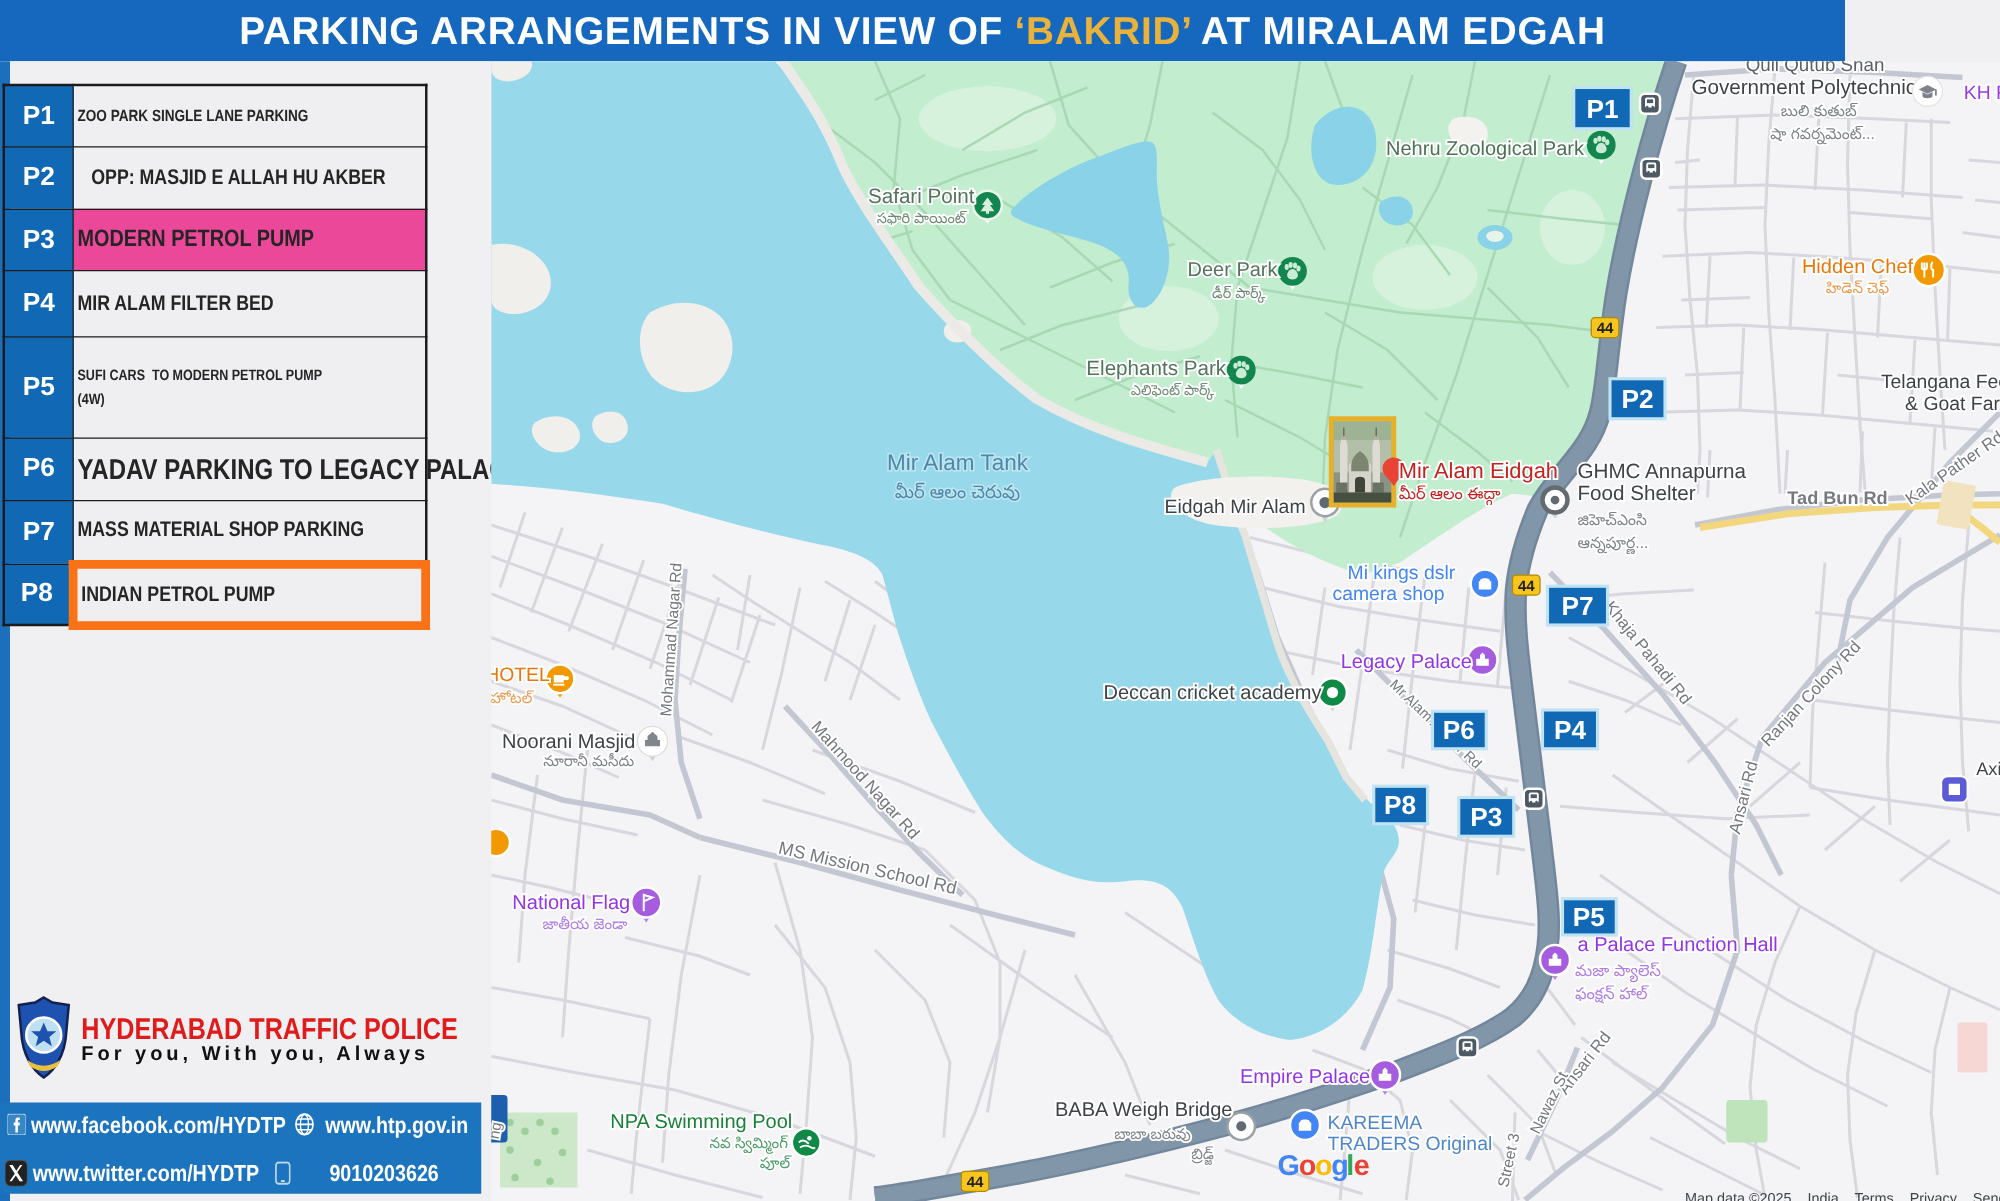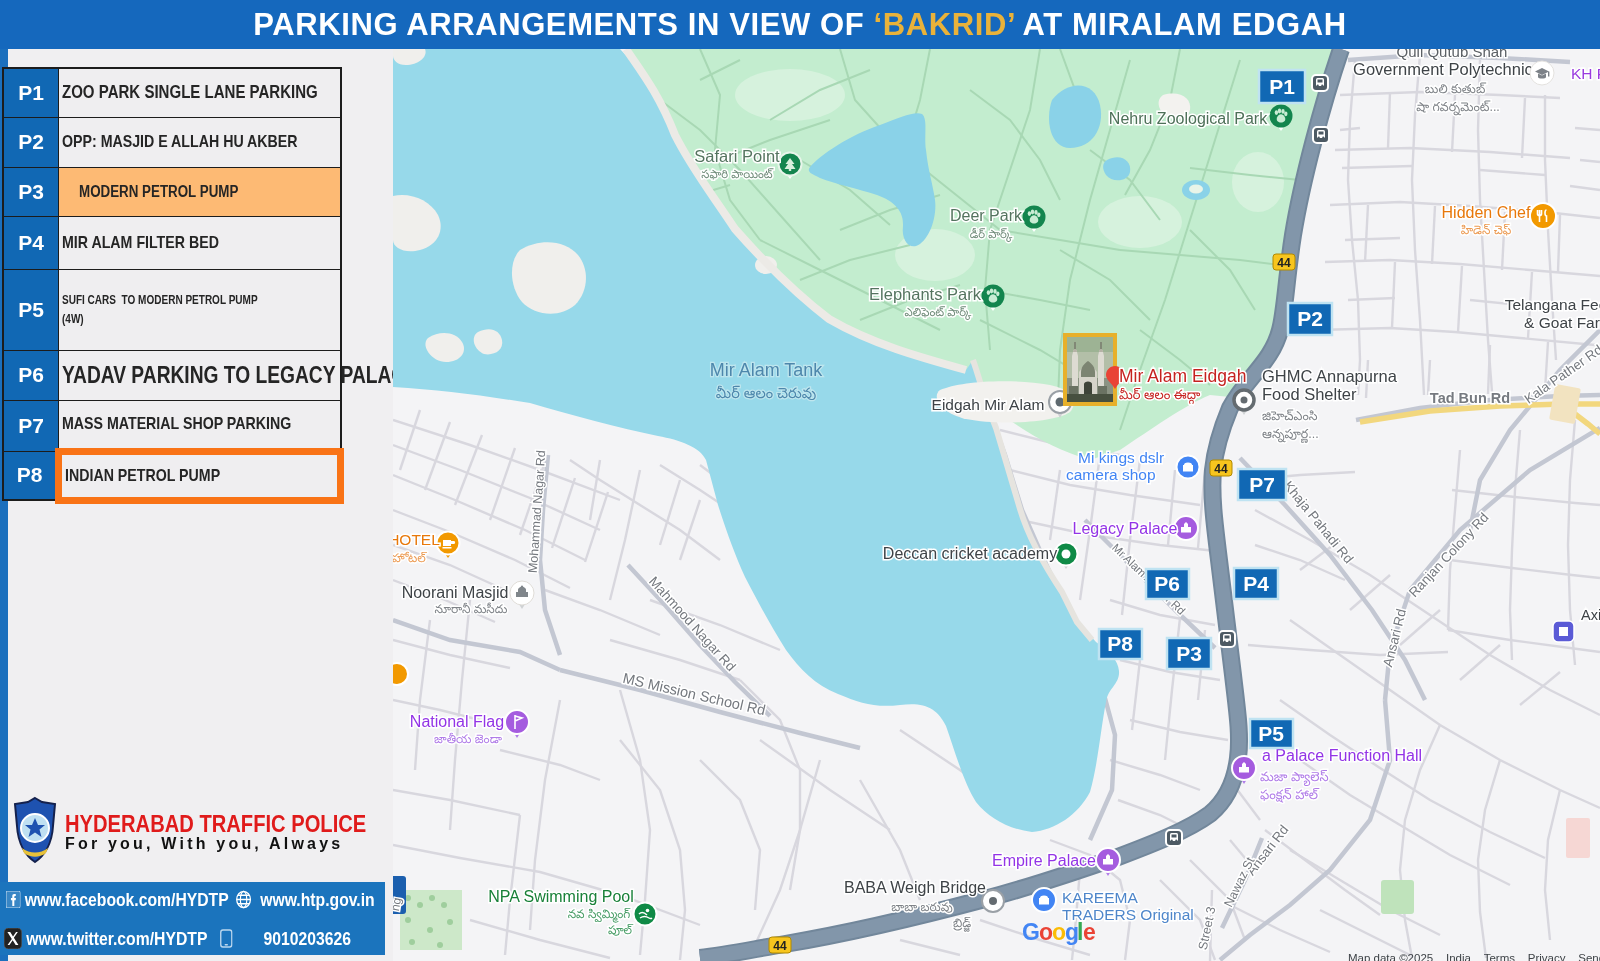--- a/index.html
+++ b/index.html
@@ -2,41 +2,41 @@
 <html><head>
 <meta charset="utf-8">
 <style>
 html,body{margin:0;padding:0;}
 body{width:1600px;height:961px;position:relative;font-family:"Liberation Sans",sans-serif;overflow:hidden;background:#f0eff1;}
 .abs{position:absolute;}
 </style>
 </head>
 <body>
 
-<div class="abs" style="left:0;top:0;width:1600px;height:49px;background:#1568bd;display:flex;align-items:center;justify-content:center;">
+<div class="abs" style="left:0;top:0;width:1476px;height:49px;background:#1568bd;display:flex;align-items:center;justify-content:center;">
 <div style="font-size:31px;font-weight:bold;color:#fff;letter-spacing:.6px;">PARKING ARRANGEMENTS IN VIEW OF <span style="color:#e9b23a;">‘BAKRID’</span> AT MIRALAM EDGAH</div>
 </div>
 
 <div class="abs" style="left:0;top:49px;width:393px;height:912px;background:#f0eff1;"></div>
 
 <div class="abs" style="left:0;top:49px;width:8px;height:912px;background:#1b6fbd;"></div>
 
 <table class="abs" style="left:2px;top:67px;width:342px;table-layout:fixed;border-collapse:collapse;border:2px solid #1c1c1c;">
 <tbody>
 <tr style="height:49px;">
         <td style="width:52px;background:#1168b4;color:#fff;font-weight:bold;font-size:21px;text-align:center;border:1px solid #1c1c1c;">P1</td>
-        <td style="background:#efeef0;color:#252525;font-weight:bold;font-size:18px;padding-left:3px;border:1px solid #1c1c1c;"><span style="display:inline-block;transform:scaleX(.835);transform-origin:left center;white-space:nowrap;">ZOO PARK SINGLE LANE PARKING</span></td>
+        <td style="background:#efeef0;color:#252525;font-weight:bold;font-size:13px;padding-left:3px;border:1px solid #1c1c1c;"><span style="display:inline-block;transform:scaleX(.835);transform-origin:left center;white-space:nowrap;">ZOO PARK SINGLE LANE PARKING</span></td>
       </tr>
 <tr style="height:50px;">
         <td style="background:#1168b4;color:#fff;font-weight:bold;font-size:21px;text-align:center;border:1px solid #1c1c1c;">P2</td>
-        <td style="background:#efeef0;color:#252525;font-weight:bold;font-size:17px;padding-left:3px;border:1px solid #1c1c1c;"><span style="display:inline-block;transform:scaleX(.835);transform-origin:left center;white-space:nowrap;">OPP: MASJID E ALLAH HU AKBER</span></td>
+        <td style="background:#efeef0;color:#252525;font-weight:bold;font-size:17px;padding-left:14px;border:1px solid #1c1c1c;"><span style="display:inline-block;transform:scaleX(.835);transform-origin:left center;white-space:nowrap;">OPP: MASJID E ALLAH HU AKBER</span></td>
       </tr>
 <tr style="height:49px;">
         <td style="background:#1168b4;color:#fff;font-weight:bold;font-size:21px;text-align:center;border:1px solid #1c1c1c;">P3</td>
-        <td style="background:#fdba74;color:#252525;font-weight:bold;font-size:16px;padding-left:20px;border:1px solid #1c1c1c;"><span style="display:inline-block;transform:scaleX(.835);transform-origin:left center;white-space:nowrap;">MODERN PETROL PUMP</span></td>
+        <td style="background:#ec4899;color:#252525;font-weight:bold;font-size:19px;padding-left:3px;border:1px solid #1c1c1c;"><span style="display:inline-block;transform:scaleX(.835);transform-origin:left center;white-space:nowrap;">MODERN PETROL PUMP</span></td>
       </tr>
 <tr style="height:53px;">
         <td style="background:#1168b4;color:#fff;font-weight:bold;font-size:21px;text-align:center;border:1px solid #1c1c1c;">P4</td>
         <td style="background:#efeef0;color:#252525;font-weight:bold;font-size:17px;padding-left:3px;border:1px solid #1c1c1c;margin-top:39px;"><span style="display:inline-block;transform:scaleX(.835);transform-origin:left center;white-space:nowrap;">MIR ALAM FILTER BED</span></td>
       </tr>
 <tr style="height:81px;">
         <td style="background:#1168b4;color:#fff;font-weight:bold;font-size:21px;text-align:center;border:1px solid #1c1c1c;">P5</td>
         <td style="background:#efeef0;color:#252525;font-weight:bold;font-size:12px;padding-left:3px;border:1px solid #1c1c1c;line-height:1.55;"><span style="display:inline-block;transform:scaleX(.835);transform-origin:left center;white-space:nowrap;">SUFI CARS&nbsp; TO MODERN PETROL PUMP<br>(4W)</span></td>
       </tr>
 <tr style="height:50px;">

